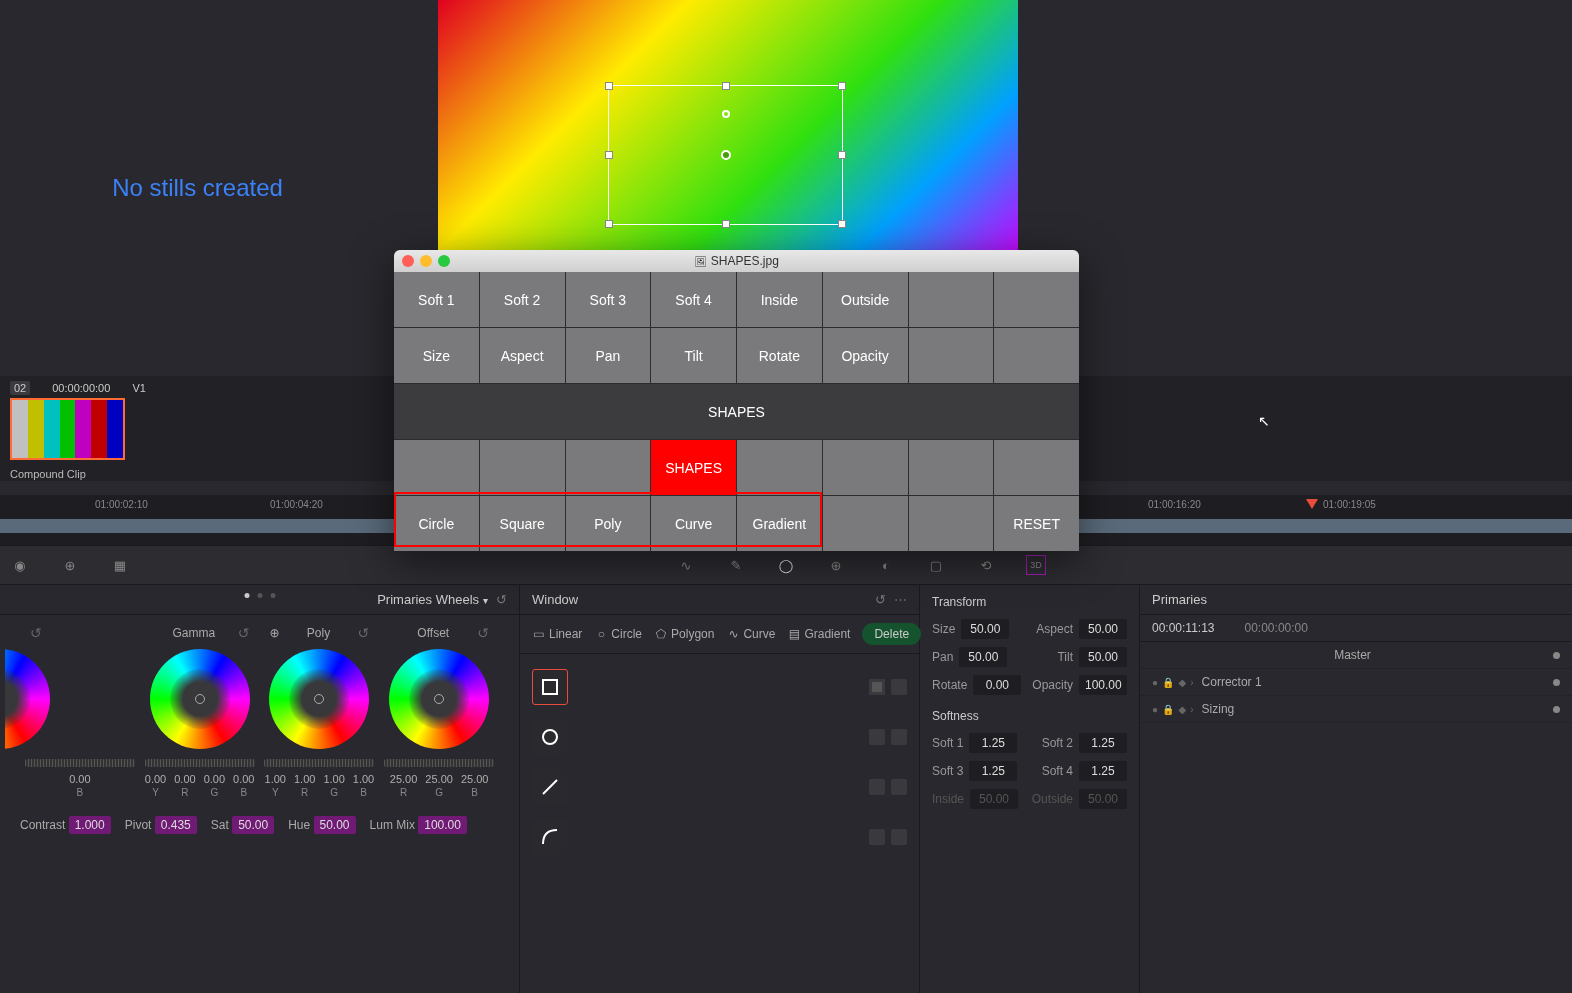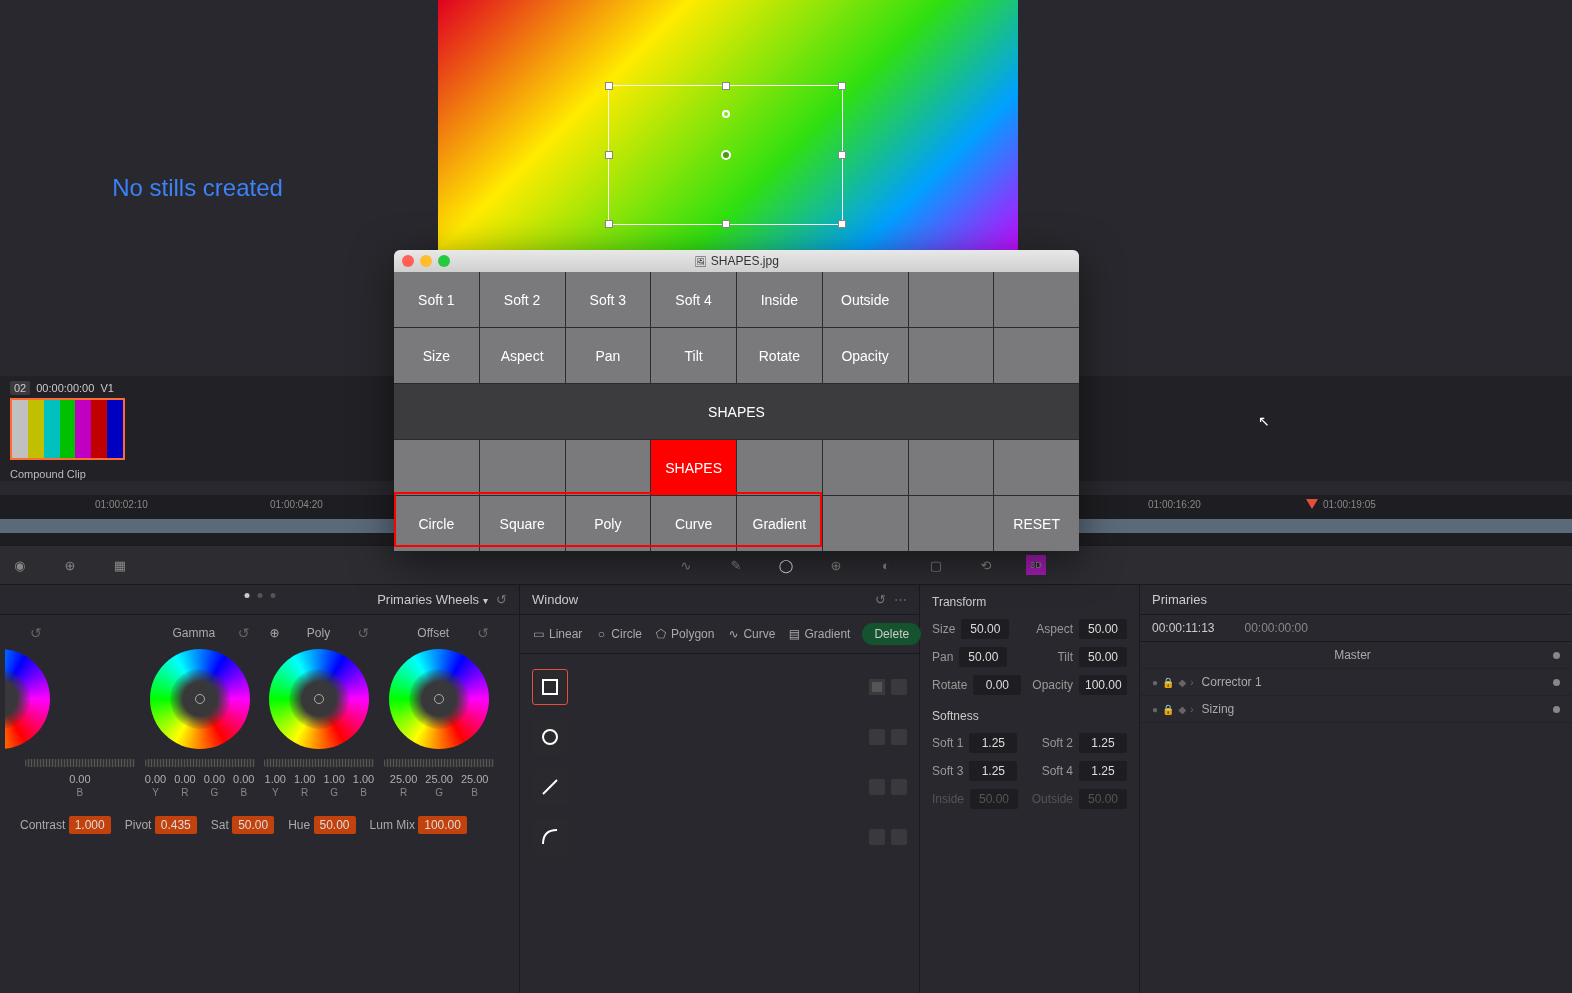--- a/index.html
+++ b/index.html
@@ -23,21 +23,21 @@
 .node-conn-in { position: absolute; left: -9px; top: 22px; width: 0; height: 0; border-top: 5px solid transparent; border-bottom: 5px solid transparent; border-left: 8px solid #4caf50; }
 .node-conn-out { position: absolute; right: -6px; top: 22px; width: 6px; height: 6px; background: #4caf50; }
 .node-conn-in2 { position: absolute; left: -6px; top: 42px; width: 6px; height: 6px; background: #2196f3; }
 .node-conn-out2 { position: absolute; right: -6px; top: 42px; width: 6px; height: 6px; background: #2196f3; }
 .node-line { position: absolute; left: 135px; top: 88px; width: 400px; height: 1px; background: #888; transform-origin: left; transform: rotate(18deg); }
 .node-input-dot { position: absolute; left: 22px; top: 173px; width: 10px; height: 10px; background: #8bc34a; border-radius: 50%; border: 1px solid #333; }
 .node-input-line { position: absolute; left: 28px; top: 42px; width: 1px; height: 130px; background: #888; }
 
 
 .clip-strip { position: absolute; top: 376px; left: 0; width: 100%; height: 105px; background: #212126; }
-.clip-info { position: absolute; left: 10px; top: 5px; display: flex; align-items: center; gap: 6px; font-size: 11px; color: #ccc; }
+.clip-info { position: absolute; left: 10px; top: 5px; display: flex; align-items: center; gap: 22px; font-size: 11px; color: #ccc; }
 .clip-num { background: #3a3a3f; padding: 1px 4px; border-radius: 2px; }
 .clip-thumb { position: absolute; left: 10px; top: 22px; width: 115px; height: 62px; border: 2px solid #ff6b35; }
 .clip-bars { width: 100%; height: 100%; display: flex; }
 .clip-bars div { flex: 1; }
 .clip-label { position: absolute; left: 10px; top: 92px; font-size: 11px; color: #bbb; }
 
 .timeline-strip { position: absolute; top: 495px; left: 0; width: 100%; height: 50px; background: #1e1e22; }
 .timeline-tick { position: absolute; top: 4px; font-size: 10px; color: #888; }
 .timeline-playhead { position: absolute; top: 4px; width: 0; height: 0; border-left: 6px solid transparent; border-right: 6px solid transparent; border-top: 10px solid #e74c3c; }
 .timeline-bar { position: absolute; left: 0; top: 24px; width: 100%; height: 14px; background: #5a6a7a; }
@@ -70,21 +70,21 @@
 .color-wheel { width: 100px; height: 100px; margin: 0 auto; border-radius: 50%; background: conic-gradient(from 90deg, #f0f, #f00, #ff0, #0f0, #0ff, #00f, #f0f); position: relative; }
 .color-wheel::after { content: ""; position: absolute; inset: 20px; border-radius: 50%; background: radial-gradient(circle, #38383a 40%, transparent 75%); }
 .wheel-dot { position: absolute; left: 50%; top: 50%; width: 10px; height: 10px; border: 1.5px solid #aaa; border-radius: 50%; transform: translate(-50%,-50%); z-index: 2; }
 .wheel-slider { width: 110px; height: 8px; margin: 10px auto 6px; background: repeating-linear-gradient(90deg, #555 0 1px, #333 1px 3px); border-radius: 2px; }
 .wheel-vals { display: flex; justify-content: center; gap: 8px; font-size: 11px; }
 .wheel-vals div { text-align: center; }
 .wheel-vals .wlabel { color: #888; font-size: 10px; margin-top: 2px; }
 .wheel-group.partial .color-wheel { clip-path: inset(0 0 0 55px); margin-left: -70px; }
 
 .adjust-row { display: flex; gap: 14px; padding: 10px 20px; font-size: 12px; color: #aaa; align-items: center; flex-wrap: wrap; }
-.adjust-row .av { color: #ddd; background: #c2410c; padding: 2px 6px; border-radius: 2px; }
+.adjust-row .av { color: #ddd; background: #701a75; padding: 2px 6px; border-radius: 2px; }
 
 
 .window-tools { display: flex; align-items: center; gap: 12px; padding: 8px 12px; font-size: 12px; color: #aaa; border-bottom: 1px solid #1a1a1e; }
 .wt-item { display: flex; align-items: center; gap: 3px; cursor: pointer; }
 .wt-icon { width: 14px; height: 14px; display: inline-flex; align-items: center; justify-content: center; }
 .delete-btn { margin-left: auto; background: #14532d; padding: 4px 12px; border-radius: 12px; cursor: pointer; color: #ccc; }
 .window-list { padding: 10px 12px; }
 .window-item { display: flex; align-items: center; height: 46px; margin-bottom: 4px; }
 .wi-shape { width: 36px; height: 36px; display: flex; align-items: center; justify-content: center; border-radius: 3px; background: #2a2a2e; }
 .wi-shape.active { border: 1.5px solid #e74c3c; }
@@ -180,21 +180,21 @@
   <span class="tb-icon">⊕</span>
   <span class="tb-icon">▦</span>
   <span class="tb-spacer"></span>
   <span class="tb-icon">∿</span>
   <span class="tb-icon">✎</span>
   <span class="tb-icon" style="color:#ddd">◯</span>
   <span class="tb-icon">⊕</span>
   <span class="tb-icon">◐</span>
   <span class="tb-icon">▢</span>
   <span class="tb-icon">⟲</span>
-  <span class="tb-icon" style="font-size:9px;border:7px solid #a21caf;padding:1px 2px">3D</span>
+  <span class="tb-icon" style="font-size:9px;border:1px solid #a21caf;padding:1px 2px">3D</span>
   <span class="tb-spacer"></span>
 </div>
 
 <div class="bottom-row">
 
   <div class="primaries-panel">
     <div class="panel-header">
       <div class="dots-row" style="position:absolute;left:50%;transform:translateX(-50%);top:4px">
         <span class="dot active"></span>
           <span class="dot"></span>

